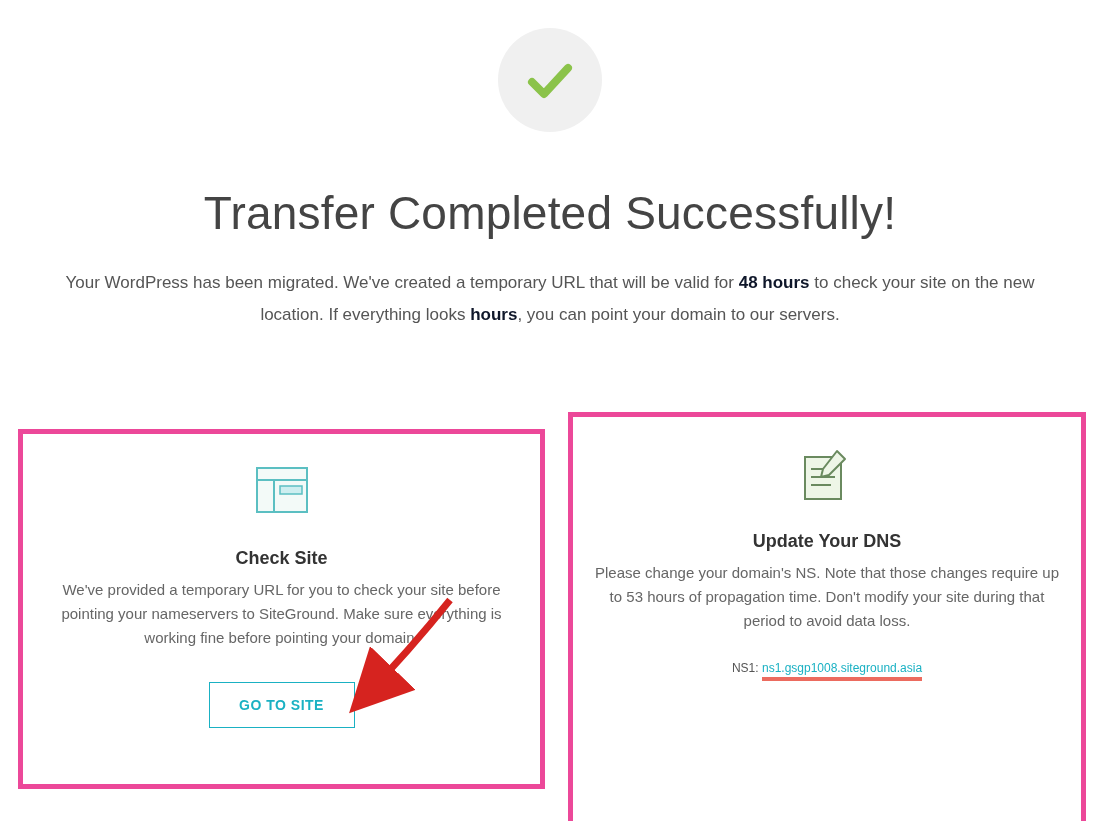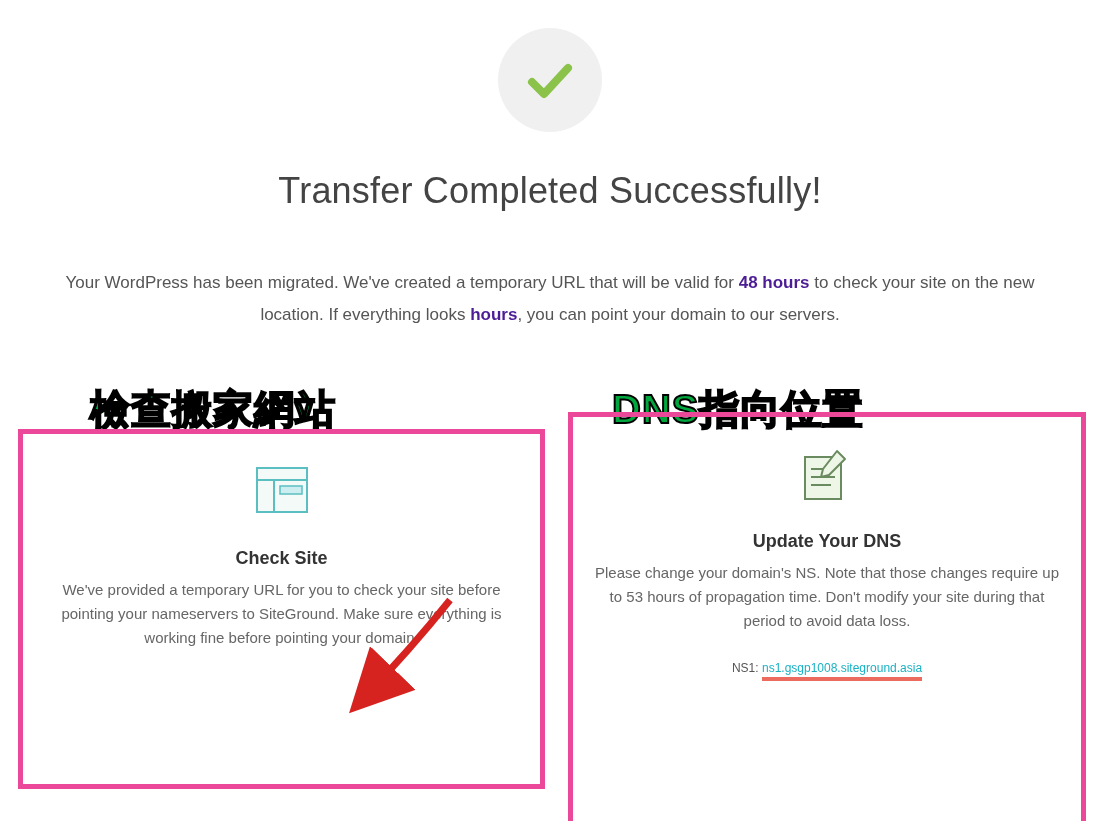--- a/index.html
+++ b/index.html
@@ -1,21 +1,21 @@
 <!DOCTYPE html>
 <html><head>
 <meta charset="utf-8">
 <style>
   html,body{margin:0;padding:0;width:1100px;height:821px;background:#fff;font-family:"Helvetica Neue",Arial,sans-serif;color:#333;overflow:hidden;}
   .page{position:relative;width:1100px;height:821px;}
   .check-circle{position:absolute;left:498px;top:28px;width:104px;height:104px;background:#f0f0f0;border-radius:50%;}
   .check-circle svg{position:absolute;left:26px;top:26px;width:52px;height:52px;}
-  .page-title{position:absolute;left:0;top:170px;width:1100px;text-align:center;font-size:36px;font-weight:300;color:#444;letter-spacing:.2px;}
+  .page-title{position:absolute;left:0;top:186px;width:1100px;text-align:center;font-size:46px;font-weight:300;color:#444;letter-spacing:.2px;}
   .page-sub{position:absolute;left:60px;top:267px;width:980px;text-align:center;font-size:17px;line-height:32px;color:#555;}
-  .bold{font-weight:700;color:#4c1d95;}
+  .bold{font-weight:700;color:#0f172a;}
 
   .panel{position:absolute;border:5px solid #ec4899;box-sizing:border-box;}
   #panel-left{left:18px;top:429px;width:527px;height:360px;}
   #panel-right{left:568px;top:412px;width:518px;height:432px;}
 
   .panel-icon{position:absolute;left:50%;top:30px;width:56px;height:56px;margin-left:-28px;}
   .panel-h{position:absolute;left:0;top:114px;width:100%;text-align:center;font-size:18px;font-weight:700;color:#333;}
   .panel-body{position:absolute;left:20px;top:144px;right:20px;text-align:center;font-size:15px;line-height:24px;color:#666;}
 
   .go-btn{position:absolute;left:50%;top:248px;width:146px;height:46px;margin-left:-73px;border:1px solid #1ab1c3;box-sizing:border-box;color:#1ab1c3;font-size:14px;font-weight:600;letter-spacing:.5px;line-height:44px;text-align:center;cursor:pointer;background:#fff;}
@@ -43,34 +43,33 @@
         <polyline points="8,28 20,40 44,14" fill="none" stroke="#8bc34a" stroke-width="8" stroke-linecap="round" stroke-linejoin="round"></polyline>
       </svg>
   </div>
 
   <div class="page-title">Transfer Completed Successfully!</div>
 
   <div class="page-sub">
     <span>Your WordPress has been migrated. We've created a temporary URL that will be valid for </span><span class="bold">48 hours</span><span> to check your site on the new location. If everything looks </span><span class="bold">hours</span><span>, you can point your domain to our servers.</span>
   </div>
 
-  <div id="ov-left" class="overlay">檢查搬家網站</div>
-  <div id="ov-right" class="overlay">DNS指向位置</div>
 
   <div id="panel-left" class="panel">
     <div class="panel-icon">
       <svg viewBox="0 0 56 56">
         <rect x="3" y="4" width="50" height="44" fill="#f3faf8" stroke="#5bbfc2" stroke-width="2"></rect>
         <line x1="3" y1="16" x2="53" y2="16" stroke="#5bbfc2" stroke-width="2"></line>
         <line x1="20" y1="16" x2="20" y2="48" stroke="#5bbfc2" stroke-width="2"></line>
         <rect x="26" y="22" width="22" height="8" fill="#cdeef0" stroke="#5bbfc2" stroke-width="1.5"></rect>
       </svg>
     </div>
     <div class="panel-h">Check Site</div>
     <div class="panel-body">We've provided a temporary URL for you to check your site before pointing your nameservers to SiteGround. Make sure everything is working fine before pointing your domain.</div>
+    <div class="go-btn">GO TO SITE</div>
   </div>
 
   <div id="panel-right" class="panel">
     <div class="panel-icon">
       <svg viewBox="0 0 56 56">
         <rect x="6" y="10" width="36" height="42" fill="#eef6e7" stroke="#6a8a5f" stroke-width="2"></rect>
         <line x1="12" y1="22" x2="36" y2="22" stroke="#6a8a5f" stroke-width="2"></line>
         <line x1="12" y1="30" x2="36" y2="30" stroke="#6a8a5f" stroke-width="2"></line>
         <line x1="12" y1="38" x2="32" y2="38" stroke="#6a8a5f" stroke-width="2"></line>
         <polygon points="38,4 46,12 30,28 22,30 24,22" fill="#eef6e7" stroke="#6a8a5f" stroke-width="2" stroke-linejoin="round"></polygon>

